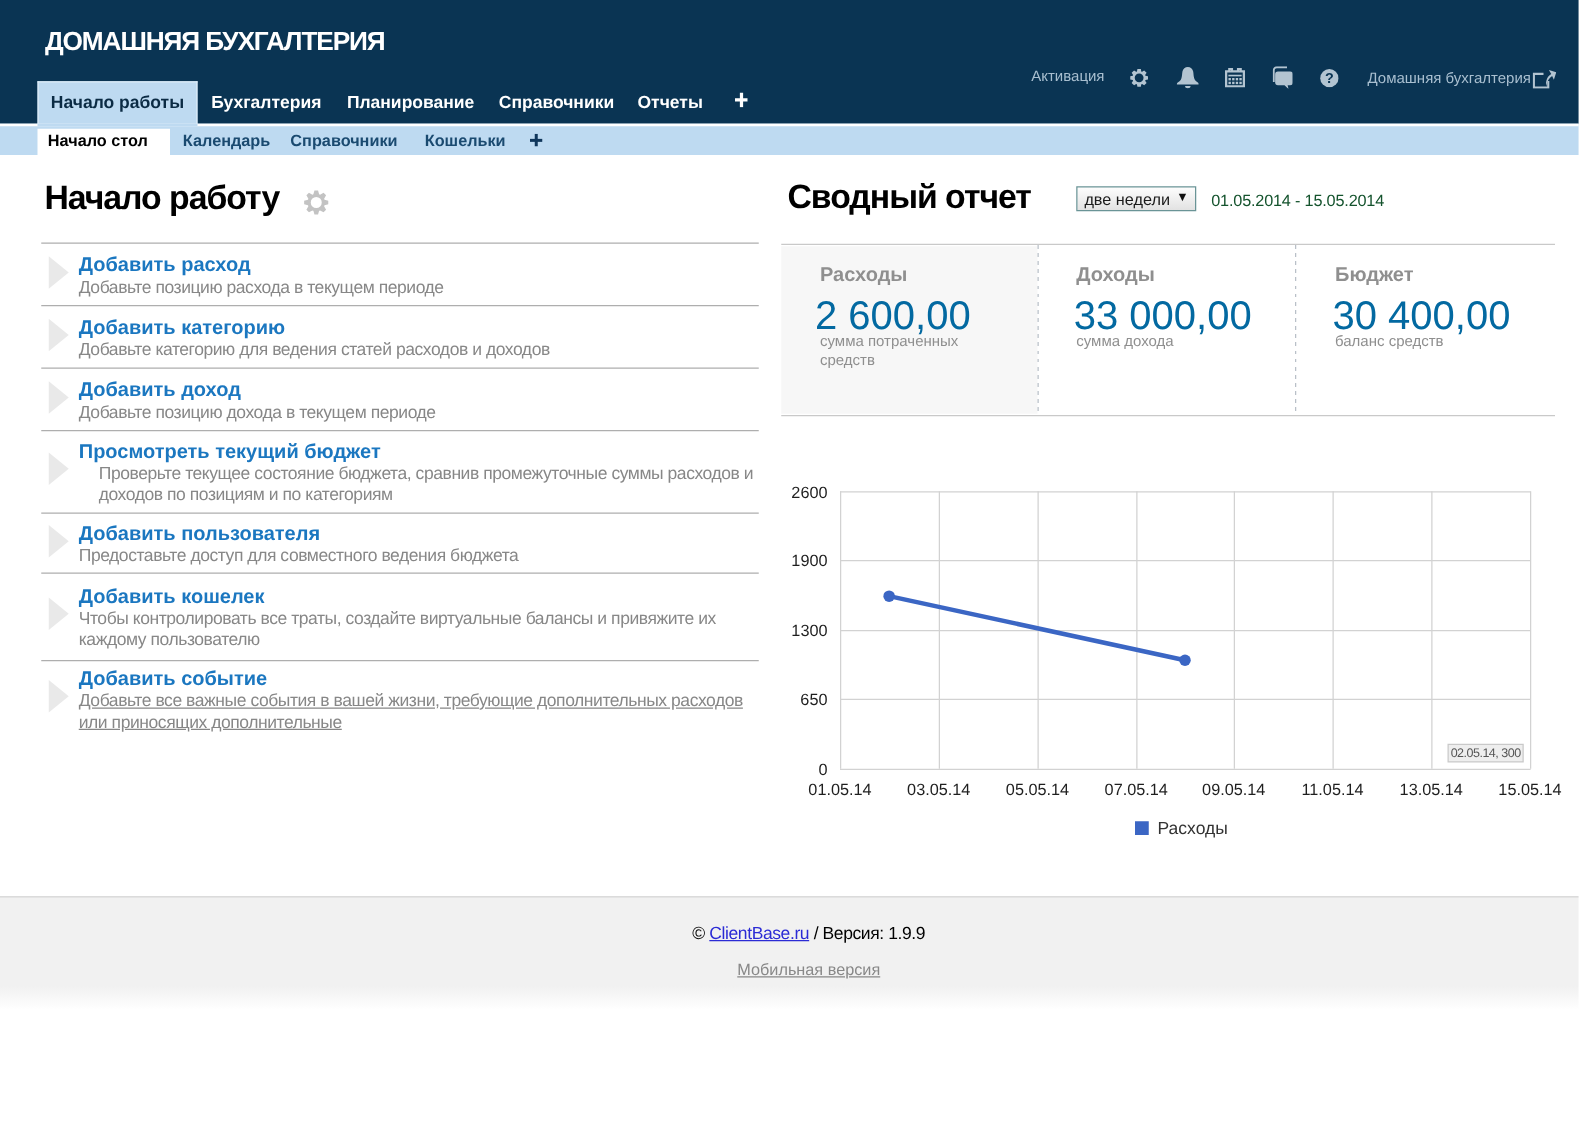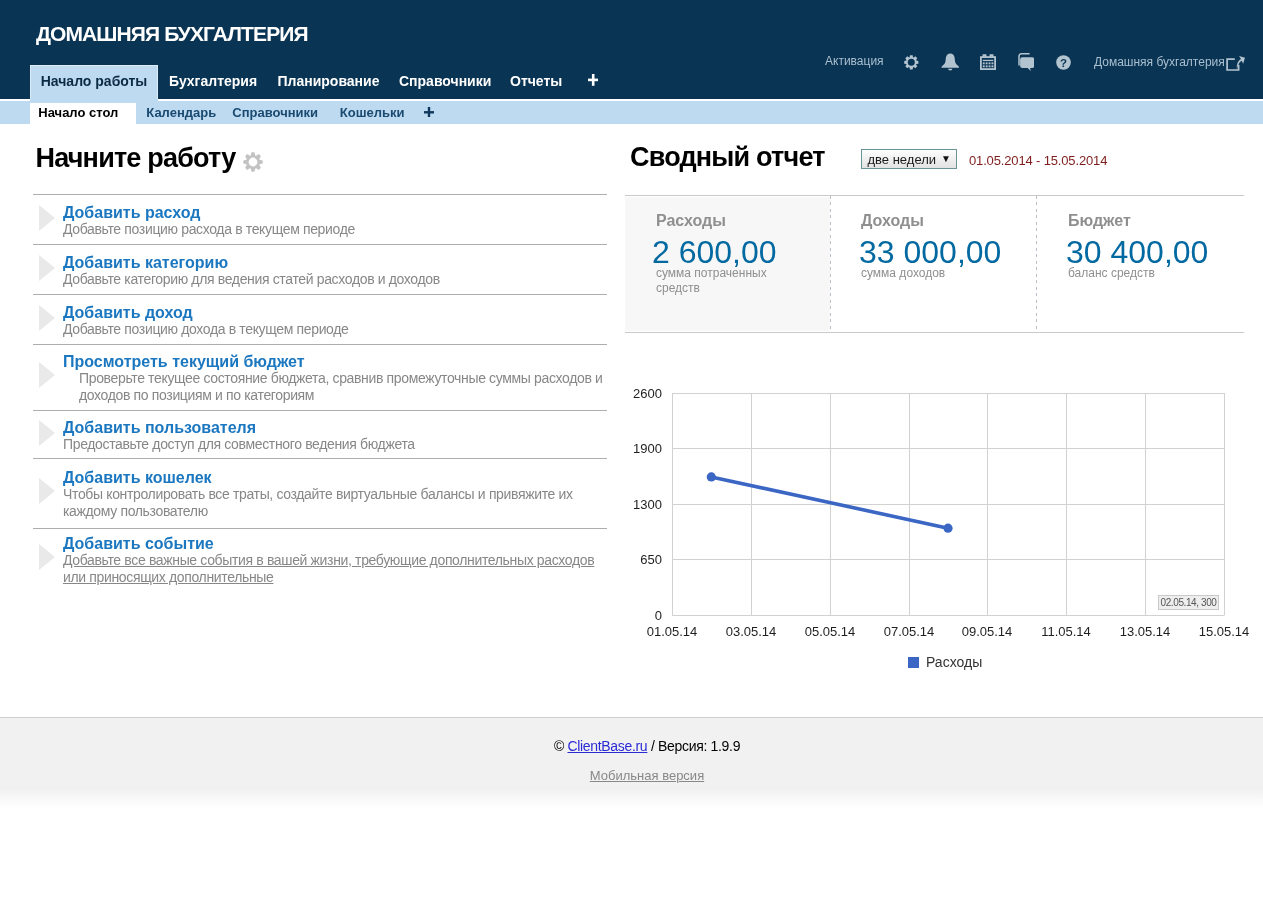--- a/index.html
+++ b/index.html
@@ -29,21 +29,21 @@
 .sep { position:absolute; left:33px; width:574px; height:1px; background:#aeaeae; }
 .tri { position:absolute; width:0; height:0; border-left:16px solid #e9e9e9; border-top:13px solid transparent; border-bottom:13px solid transparent; }
 .ilink { position:absolute; left:63px; font-size:16px; font-weight:bold; color:#1b77c0; line-height:1; text-decoration:none; }
 .idesc { position:absolute; left:63px; font-size:14px; color:#878787; line-height:16.5px; width:540px; letter-spacing:-0.35px; }
 
 
 #h-right { position:absolute; left:630px; top:143.5px; font-size:27px; font-weight:bold; color:#000; line-height:1; letter-spacing:-0.8px; }
 #select { position:absolute; left:861px; top:149px; width:96px; height:19.5px; border:1px solid #6a9496; background:linear-gradient(#fdfdfd,#e2e2e2); font-size:13px; color:#1a1a1a; }
 #select .sv { position:absolute; left:5.5px; top:2.5px; line-height:1; }
 #select .ar { position:absolute; right:5px; top:4px; font-size:10px; color:#111; line-height:1; }
-#daterange { position:absolute; left:969px; top:154px; font-size:13px; color:#7f1d1d; line-height:1; letter-spacing:-0.15px; }
+#daterange { position:absolute; left:969px; top:154px; font-size:13px; color:#14532d; line-height:1; letter-spacing:-0.15px; }
 
 
 #stats { position:absolute; left:625px; top:195px; width:619px; height:138px; border-top:1px solid #c9c9c9; border-bottom:1px solid #c9c9c9; }
 #stats .cell1 { position:absolute; left:0; top:1px; bottom:1px; width:205px; background:#f7f7f7; }
 #stats .dash { position:absolute; top:0; bottom:0; width:1px; background:repeating-linear-gradient(to bottom,#b9c0c8 0 3px,transparent 3px 6.5px); }
 .sttl { position:absolute; font-size:16px; font-weight:bold; color:#8f8f8f; line-height:1; top:17.3px; }
 .snum { position:absolute; font-size:32px; color:#0369a1; line-height:1; top:40px; }
 .sdesc { position:absolute; font-size:12px; color:#8f8f8f; line-height:14.8px; top:69.8px; width:145px; }
 
 
@@ -119,21 +119,21 @@
     <span>Начало стол</span>
   </div>
 <div class="stab" style="left:146.3px;">Календарь</div>
 <div class="stab" style="left:232.3px;">Справочники</div>
 <div class="stab" style="left:339.8px;">Кошельки</div>
 <svg style="position:absolute; left:424px; top:106.6px;" width="10" height="10.6" viewBox="0 0 10 10.6">
     <rect x="3.8" y="0" width="2.4" height="10.6" fill="#10375c"></rect>
     <rect x="0" y="4.1" width="10" height="2.4" fill="#10375c"></rect>
   </svg>
 
-<div id="h-left">Начните работу</div>
+<div id="h-left">Начало работу</div>
 <svg class="abs" style="left:243px; top:151.5px;" width="20" height="20" viewBox="0 0 20 20">
     <path fill="#c3c3c3" fill-rule="evenodd" d="M11.45 19.69 L8.55 19.69 L7.71 16.61 A7.0 7.0 0 0 1 6.94 16.30 L4.17 17.88 L2.12 15.83 L3.70 13.06 A7.0 7.0 0 0 1 3.39 12.29 L0.31 11.45 L0.31 8.55 L3.39 7.71 A7.0 7.0 0 0 1 3.70 6.94 L2.12 4.17 L4.17 2.12 L6.94 3.70 A7.0 7.0 0 0 1 7.71 3.39 L8.55 0.31 L11.45 0.31 L12.29 3.39 A7.0 7.0 0 0 1 13.06 3.70 L15.83 2.12 L17.88 4.17 L16.30 6.94 A7.0 7.0 0 0 1 16.61 7.71 L19.69 8.55 L19.69 11.45 L16.61 12.29 A7.0 7.0 0 0 1 16.30 13.06 L17.88 15.83 L15.83 17.88 L13.06 16.30 A7.0 7.0 0 0 1 12.29 16.61 Z M14.40 10.00 A4.4 4.4 0 1 0 5.60 10.00 A4.4 4.4 0 1 0 14.40 10.00 Z"></path>
   </svg>
 
 <div class="sep" style="top:194px;"></div>
 <div class="tri" style="left:39px; top:205px;"></div>
 <a class="ilink" style="top:205px;">Добавить расход</a>
 <div class="idesc" style="top:221px;">Добавьте позицию расхода в текущем периоде</div>
 
 <div class="sep" style="top:244px;"></div>
@@ -175,21 +175,21 @@
 
 <div id="stats">
   <div class="cell1"></div>
   <div class="dash" style="left:205px;"></div>
   <div class="dash" style="left:411px;"></div>
   <div class="sttl" style="left:31px;">Расходы</div>
   <div class="snum" style="left:27px;">2 600,00</div>
   <div class="sdesc" style="left:31px;">сумма потраченных средств</div>
   <div class="sttl" style="left:236px;">Доходы</div>
   <div class="snum" style="left:234px;">33 000,00</div>
-  <div class="sdesc" style="left:236px;">сумма доходов</div>
+  <div class="sdesc" style="left:236px;">сумма дохода</div>
   <div class="sttl" style="left:443px;">Бюджет</div>
   <div class="snum" style="left:441px;">30 400,00</div>
   <div class="sdesc" style="left:443px;">баланс средств</div>
 </div>
 
 <svg id="chart" width="638" height="300" viewBox="0 0 638 300">
 
   <g stroke="#d2d2d2" stroke-width="1">
     <line x1="47" y1="13.5" x2="599.5" y2="13.5"></line>
     <line x1="47" y1="68.5" x2="599.5" y2="68.5"></line>

